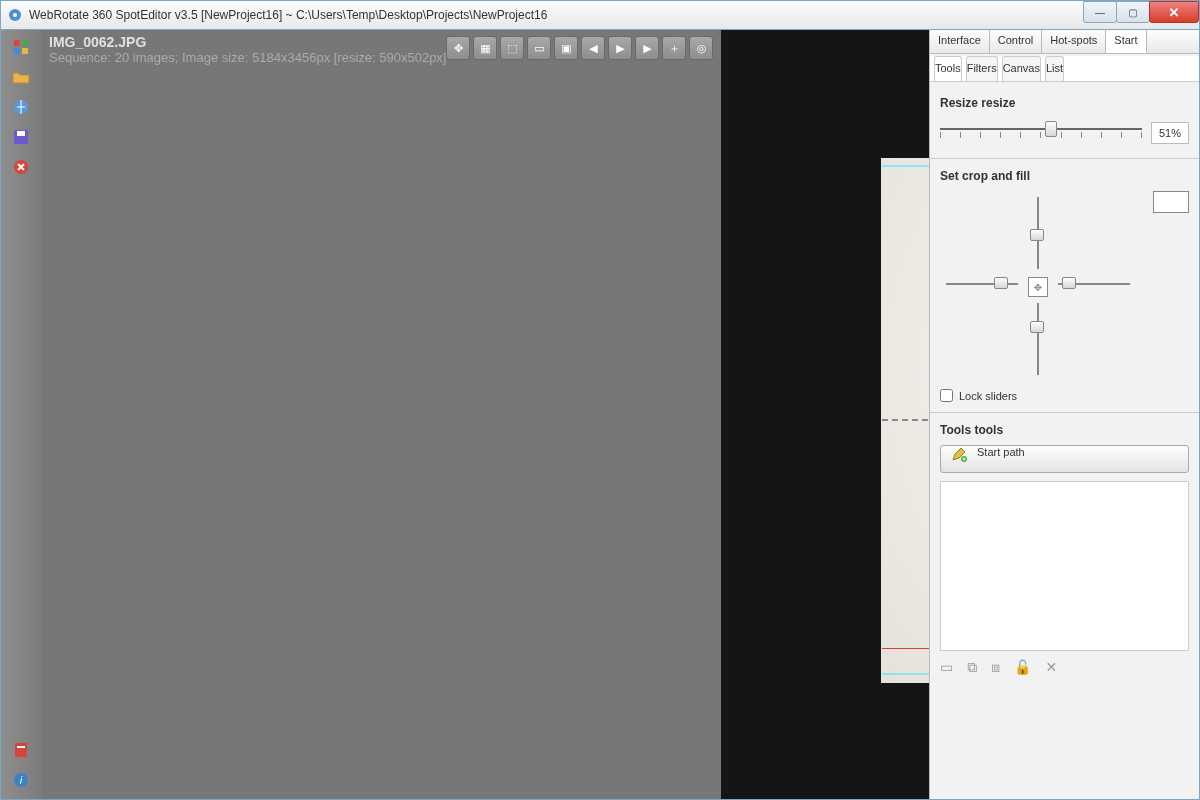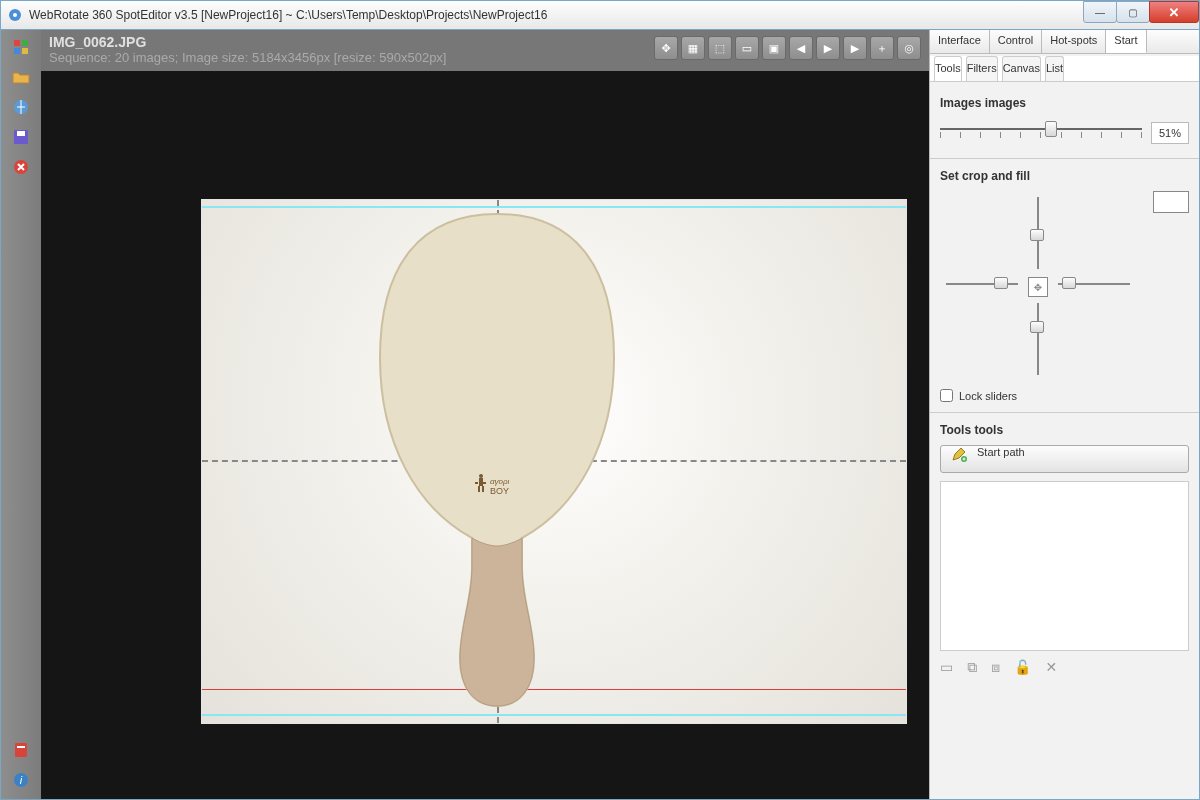--- a/index.html
+++ b/index.html
@@ -14,21 +14,21 @@
 
 
 .frame { position: absolute; top: 30px; left: 0; right: 0; bottom: 0; border: 1px solid #7ba7c7; border-top: none; background: #fff; display: flex; }
 
 
 .lefttb { width: 40px; background: linear-gradient(to right,#8e8e8e,#7c7c7c); display: flex; flex-direction: column; align-items: center; padding-top: 8px; gap: 12px; }
 .lefttb .tb-ic { width: 18px; height: 18px; display: flex; align-items: center; justify-content: center; }
 .lefttb .spacer { flex: 1; }
 
 
-.canvaswrap { flex: 1; display: flex; flex-direction: column; background: #777; }
+.canvaswrap { flex: 1; display: flex; background: #777; }
 .canvasheader { background: #777; color: #ccc; padding: 4px 8px 6px 8px; display: flex; align-items: flex-start; }
 .chleft .imgname { color: #e0e0e0; font-size: 14px; font-weight: bold; }
 .chleft .imgmeta { color: #aaa; font-size: 13px; }
 .chright { margin-left: auto; display: flex; gap: 3px; padding-top: 2px; }
 .chbtn { width: 24px; height: 24px; background: linear-gradient(#a8a8a8,#8e8e8e); border: 1px solid #6a6a6a; border-radius: 3px; display: flex; align-items: center; justify-content: center; color: #fff; font-size: 11px; }
 .canvasarea { flex: 1; background: #151515; position: relative; overflow: hidden; }
 .imgstage { position: absolute; top: 128px; left: 160px; width: 706px; height: 525px; background: radial-gradient(circle at 50% 40%, #fff 0%, #f4f2ed 40%, #e5e2db 100%); border: 1px solid #e5e5e5; }
 .crosshair-v { position:absolute; top:0; bottom:0; left:295px; border-left:2px dashed #888; }
 .crosshair-h { position:absolute; left:0; right:0; top:260px; border-top:2px dashed #888; }
 .cyanline  { position:absolute; left:0; right:0; height:2px; background:#88e7f3; }
@@ -181,21 +181,21 @@
       <div class="tab">Hot-spots</div>
       <div class="tab active">Start</div>
     </div>
     <div class="subtabrow">
       <div class="stab active">Tools</div>
       <div class="stab">Filters</div>
       <div class="stab">Canvas</div>
       <div class="stab">List</div>
     </div>
     <div class="panelbody">
-      <div class="section-title">Images images</div>
+      <div class="section-title">Resize resize</div>
       <div class="resizewrap">
         <div class="sliderbox">
           <div class="track"></div>
           <div class="ticks">
               <span></span>
               <span></span>
               <span></span>
               <span></span>
               <span></span>
               <span></span>

